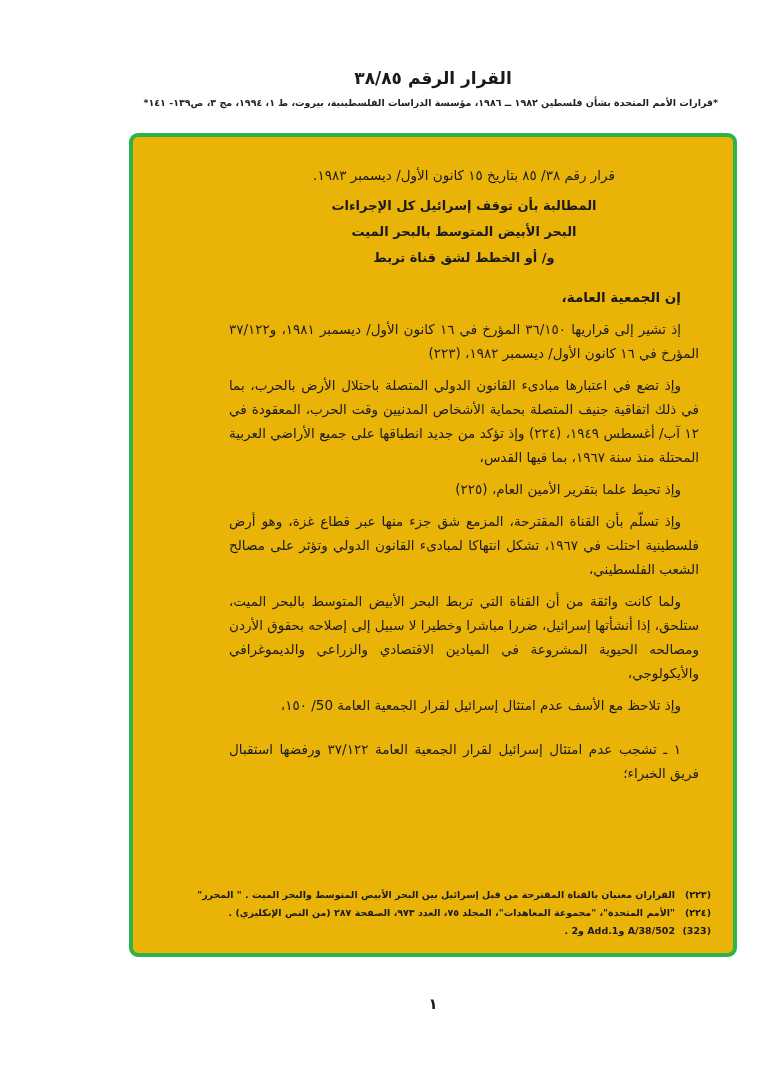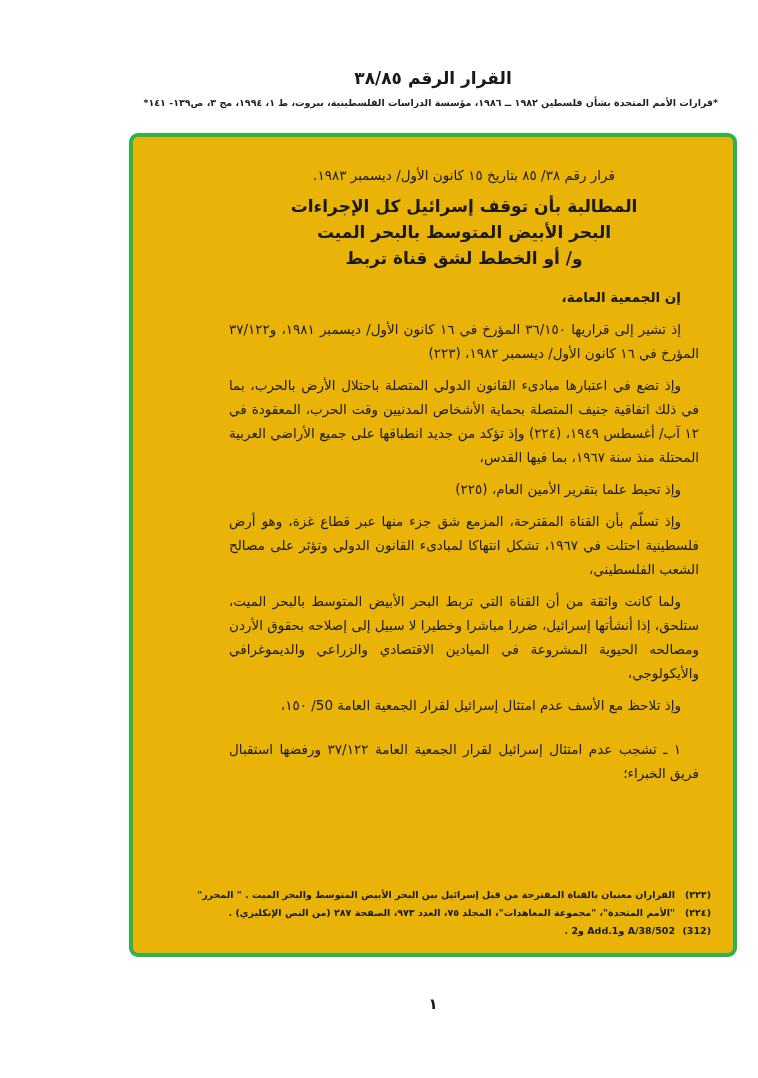--- a/index.html
+++ b/index.html
@@ -52,21 +52,21 @@
   }
   .heading {
     text-align: center;
     font-size: 13.5px;
     line-height: 24px;
     margin-bottom: 6px;
   }
   .subtitle {
     text-align: center;
     font-weight: bold;
-    font-size: 17px;
+    font-size: 13px;
     line-height: 26px;
     margin-bottom: 8px;
   }
   .opening {
     margin: 6px 0 4px 0;
     font-weight: bold;
     font-size: 13.5px;
     line-height: 24px;
     text-indent: 18px;
   }
@@ -144,21 +144,21 @@
     <div class="footnotes">
       <div class="footnote">
         <span class="fn-marker">(٢٢٣)</span>
         <span class="fn-text">القراران معنيان بالقناة المقترحة من قبل إسرائيل بين البحر الأبيض المتوسط والبحر الميت . " المحرر"</span>
       </div>
       <div class="footnote">
         <span class="fn-marker">(٢٢٤)</span>
         <span class="fn-text">"الأمم المتحدة"، "مجموعة المعاهدات"، المجلد ٧٥، العدد ٩٧٣، الصفحة ٢٨٧ (من النص الإنكليزي) .</span>
       </div>
       <div class="footnote">
-        <span class="fn-marker">(312)</span>
+        <span class="fn-marker">(323)</span>
         <span class="fn-text">A/38/502 وAdd.1 و2 .</span>
       </div>
     </div>
 
   </div>
 
   <div class="pageno">١</div>
 
 </div>
 

